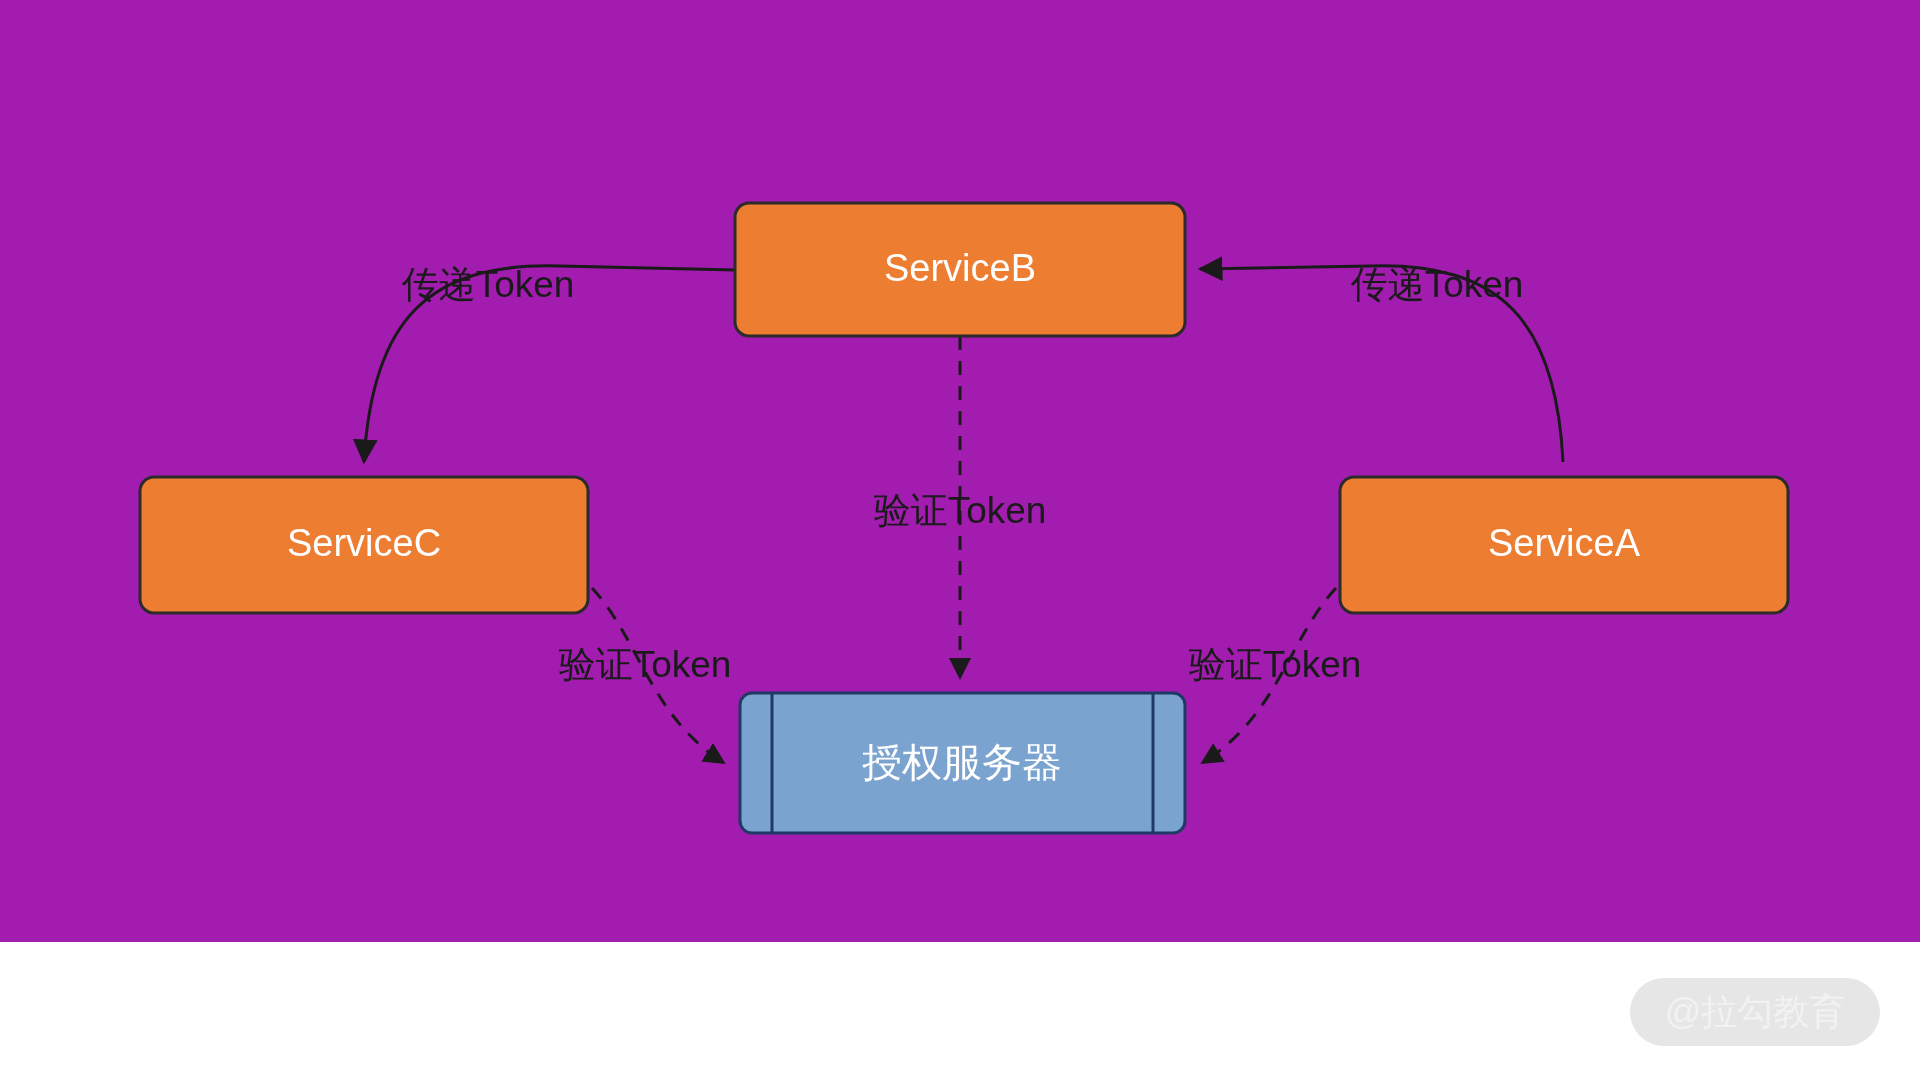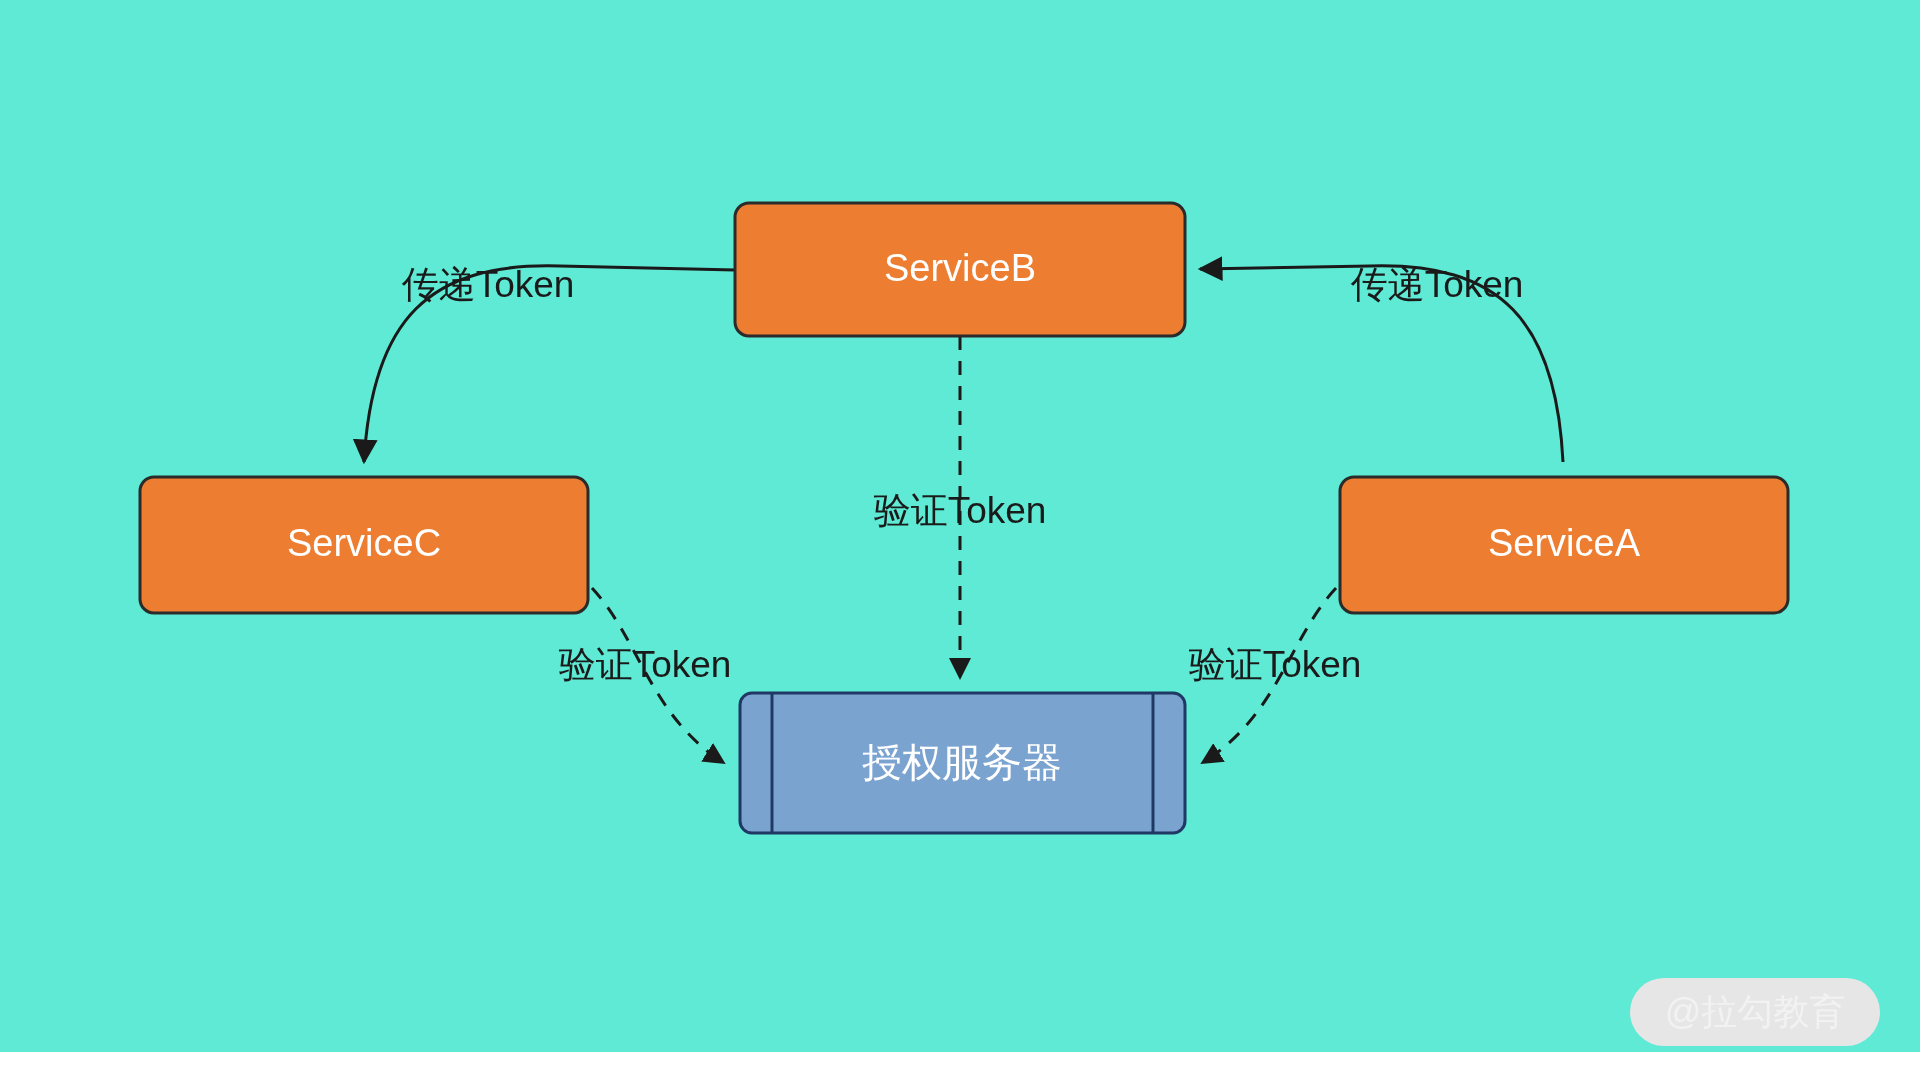--- a/index.html
+++ b/index.html
@@ -9,22 +9,22 @@
   }
   body {
     width: 1920px;
     height: 1080px;
     overflow: hidden;
     font-family: "Liberation Sans", "DejaVu Sans", sans-serif;
   }
   #canvas {
     position: relative;
     width: 1920px;
-    height: 1052px;
-    background: #5eead4;
+    height: 942px;
+    background: #a21caf;
   }
   #diagram-svg {
     position: absolute;
     left: 0;
     top: 0;
     width: 1920px;
     height: 1080px;
   }
   .node-label-orange {
     fill: #ffffff;

